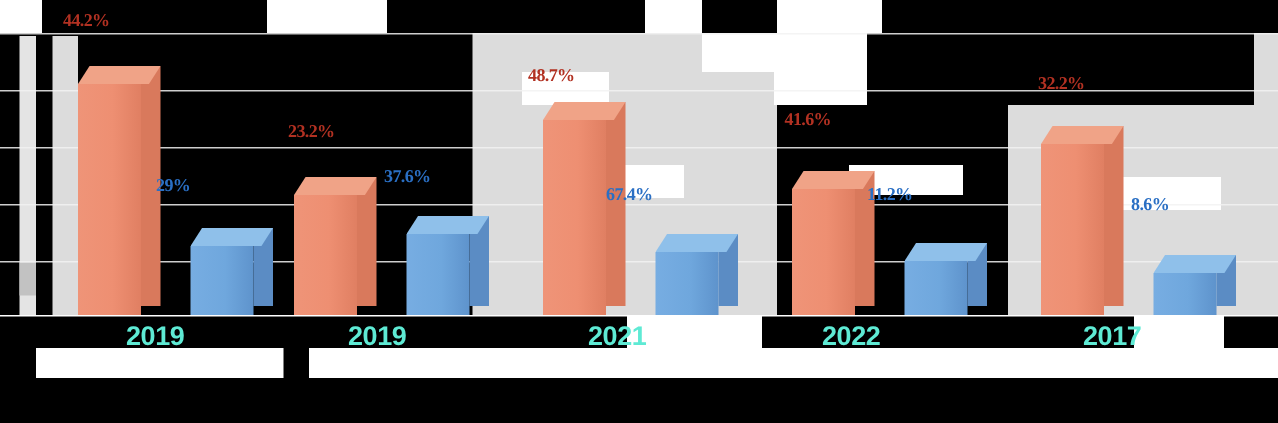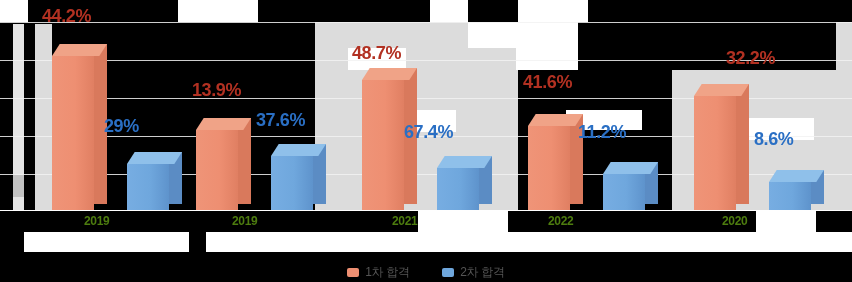--- a/index.html
+++ b/index.html
@@ -28,26 +28,26 @@
   .bar-side{position:absolute;right:-13px;bottom:6px;width:13px;}
 
   .red .bar-front{background:linear-gradient(to right,#ef9478 0%,#ee8f72 55%,#e07f62 100%);}
   .red .bar-top{background:#f0a387;clip-path:polygon(0% 100%,14% 0%,100% 0%,86% 100%);}
   .red .bar-side{background:#d9795c;}
   .blue .bar-front{background:linear-gradient(to right,#77ade2 0%,#6fa7dd 55%,#5e93cc 100%);}
   .blue .bar-top{background:#8fc0ea;clip-path:polygon(0% 100%,14% 0%,100% 0%,86% 100%);}
   .blue .bar-side{background:#5b8cc4;}
 
   
-  .vlabel{position:absolute;font-size:18px;font-weight:bold;letter-spacing:-.4px;white-space:nowrap;}
+  .vlabel{position:absolute;font-size:12px;font-weight:bold;letter-spacing:-.4px;white-space:nowrap;font-family:Liberation Serif, serif;}
   .vlabel.red{color:#b23122;}
   .vlabel.blue{color:#2a6fc4;}
 
   
-  .catlabel{position:absolute;top:214px;font-size:12px;color:#4d7c0f;font-weight:bold;
+  .catlabel{position:absolute;top:214px;font-size:18px;color:#5eead4;font-weight:bold;
             letter-spacing:-.3px;white-space:nowrap;}
 
   
   #legend{position:absolute;left:0;top:262px;width:852px;text-align:center;}
   .leg-item{display:inline-block;margin:0 14px;vertical-align:middle;}
   .leg-swatch{display:inline-block;width:12px;height:9px;border-radius:2px;vertical-align:middle;margin-right:6px;}
   .leg-text{display:inline-block;font-size:12px;color:#555;vertical-align:middle;letter-spacing:-.3px;}
 
   
   #scrollbar{position:absolute;left:13px;top:24px;width:11px;height:186px;background:#e4e4e4;}
@@ -141,40 +141,32 @@
     <div class="bar3d blue" style="left:769px;bottom:2px;width:42px;height:40px;">
       <div class="bar-side" style="height:34px;"></div>
       <div class="bar-front" style="height:28px;"></div>
       <div class="bar-top" style="top:0;width:55px;"></div>
     </div>
   </div>
 
   <div class="vlabel red" style="left:42px;top:6px;">44.2%</div>
   <div class="vlabel blue" style="left:104px;top:116px;">29%</div>
 
-  <div class="vlabel red" style="left:192px;top:80px;">13.9%</div>
+  <div class="vlabel red" style="left:192px;top:80px;">23.2%</div>
   <div class="vlabel blue" style="left:256px;top:110px;">37.6%</div>
 
   <div class="vlabel red" style="left:352px;top:43px;">48.7%</div>
   <div class="vlabel blue" style="left:404px;top:122px;">67.4%</div>
 
   <div class="vlabel red" style="left:523px;top:72px;">41.6%</div>
   <div class="vlabel blue" style="left:578px;top:122px;">11.2%</div>
 
-  <div class="vlabel red" style="left:692px;top:48px;margin-left:34px;">32.2%</div>
+  <div class="vlabel red" style="left:692px;top:48px;">32.2%</div>
   <div class="vlabel blue" style="left:754px;top:129px;">8.6%</div>
 
   <div class="catlabel" style="left:84px;">2019</div>
   <div class="catlabel" style="left:232px;">2019</div>
   <div class="catlabel" style="left:392px;">2021</div>
   <div class="catlabel" style="left:548px;">2022</div>
-  <div class="catlabel" style="left:722px;">2020</div>
+  <div class="catlabel" style="left:722px;">2017</div>
 
-  <div id="legend">
-    <div class="leg-item">
-      <span class="leg-swatch" style="background:#EE8F72;"></span><span class="leg-text">1차 합격</span>
-    </div>
-    <div class="leg-item">
-      <span class="leg-swatch" style="background:#6FA7DD;"></span><span class="leg-text">2차 합격</span>
-    </div>
-  </div>
 
 </div>
 
 </body></html>

